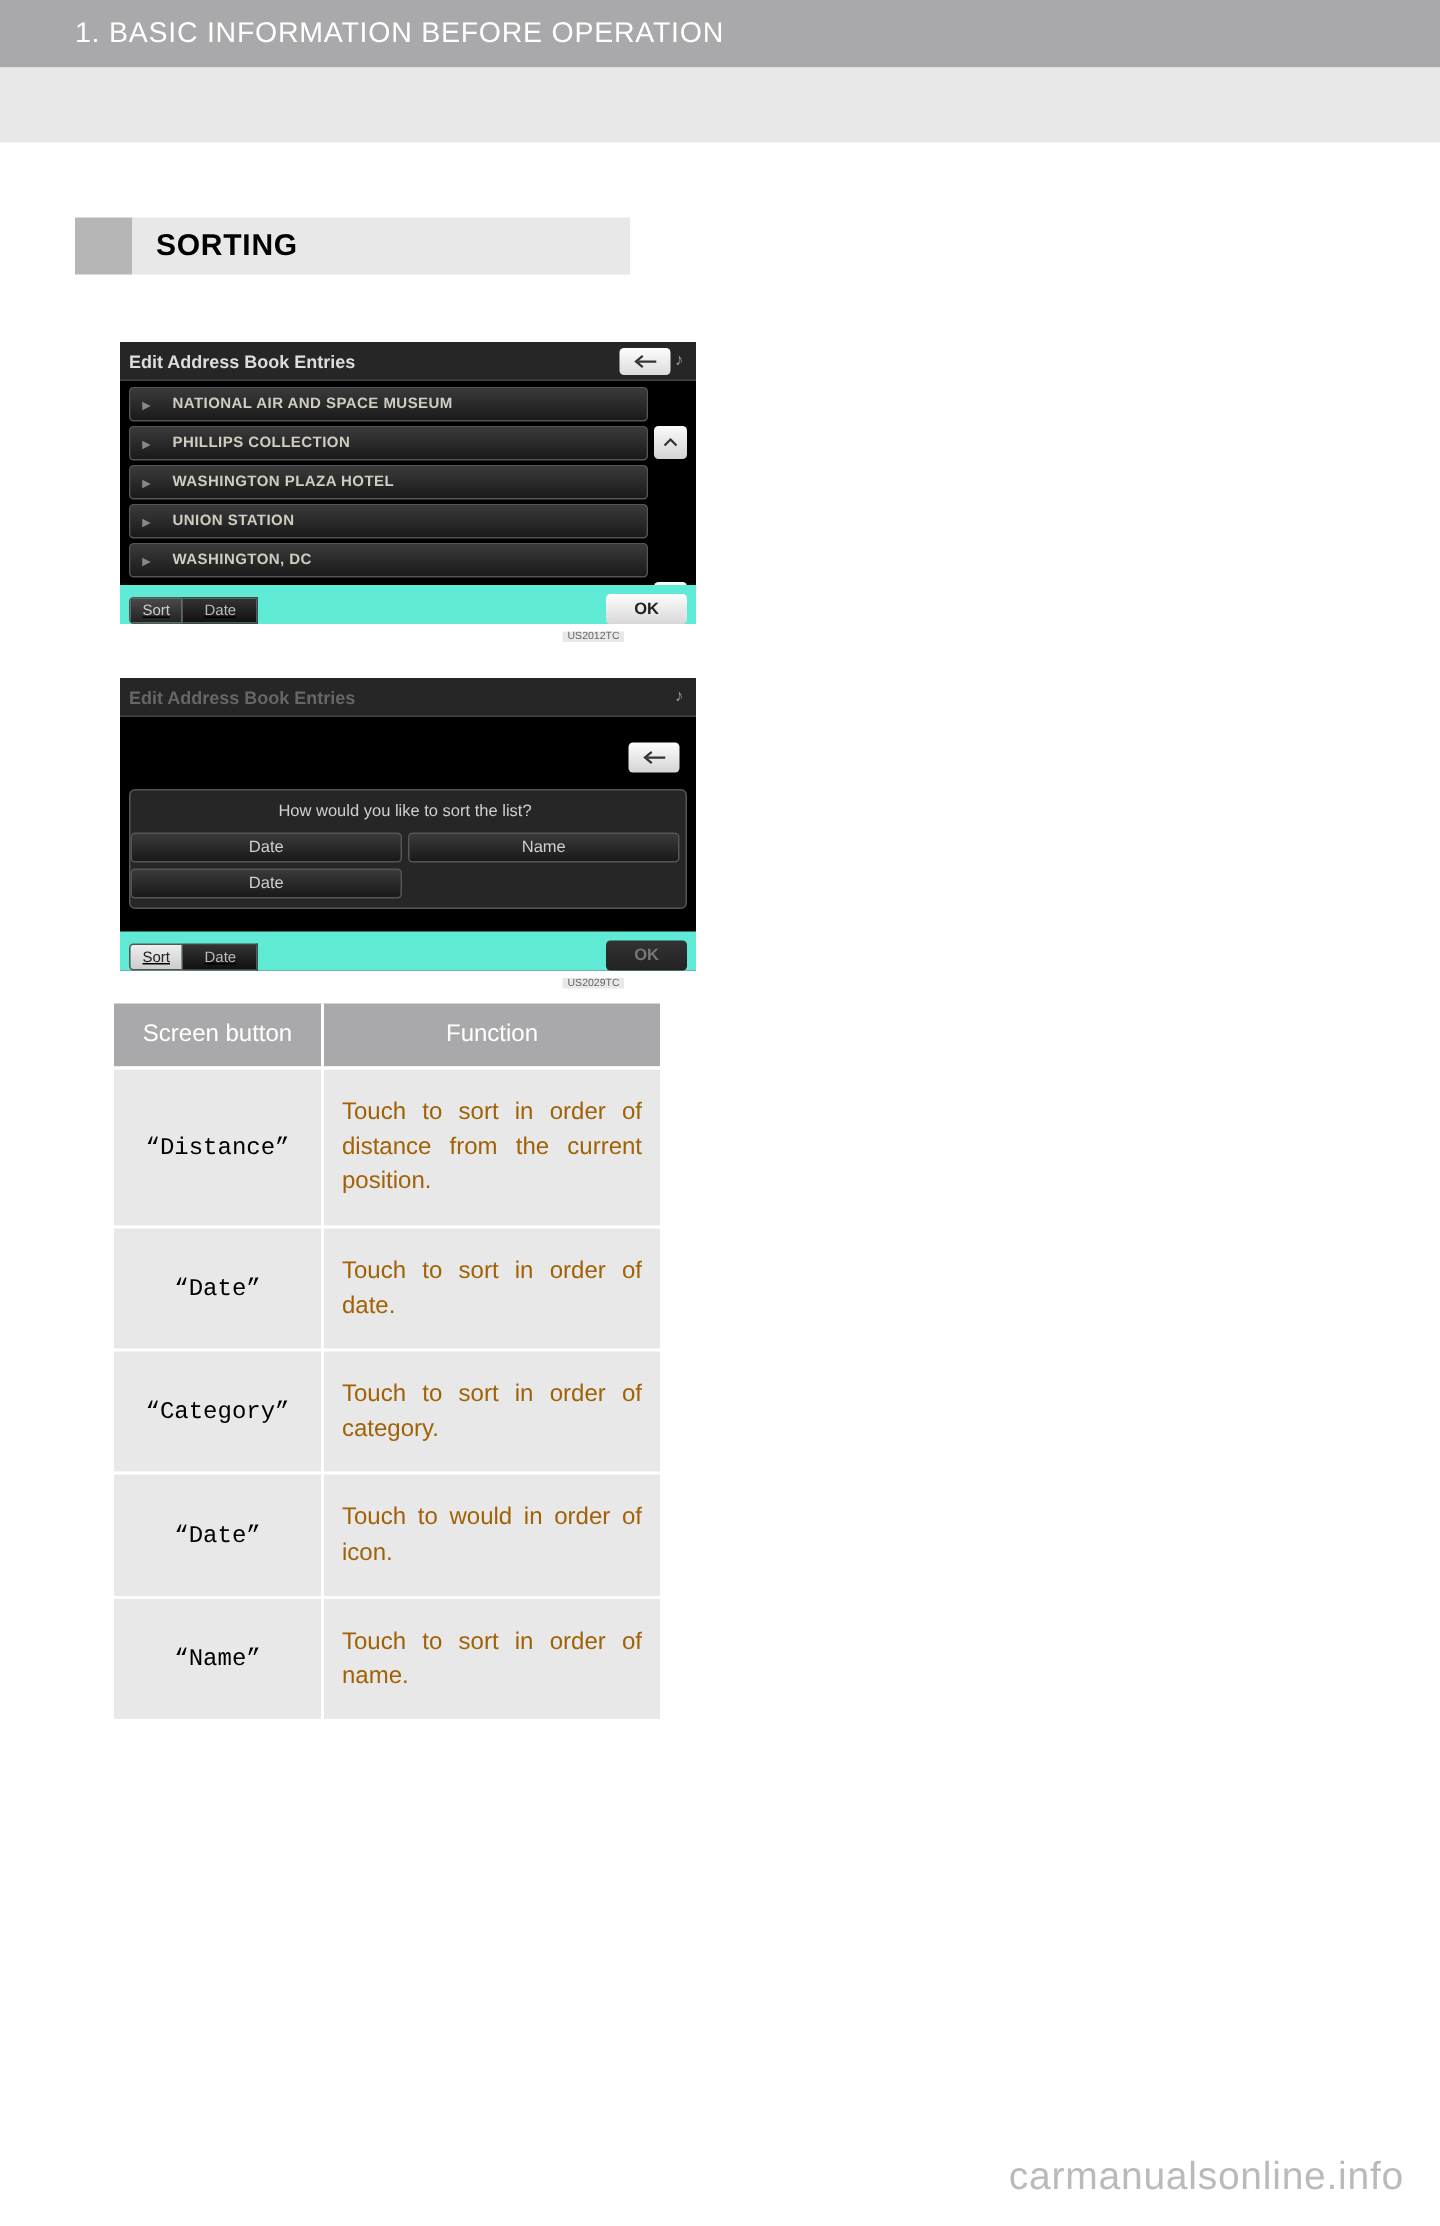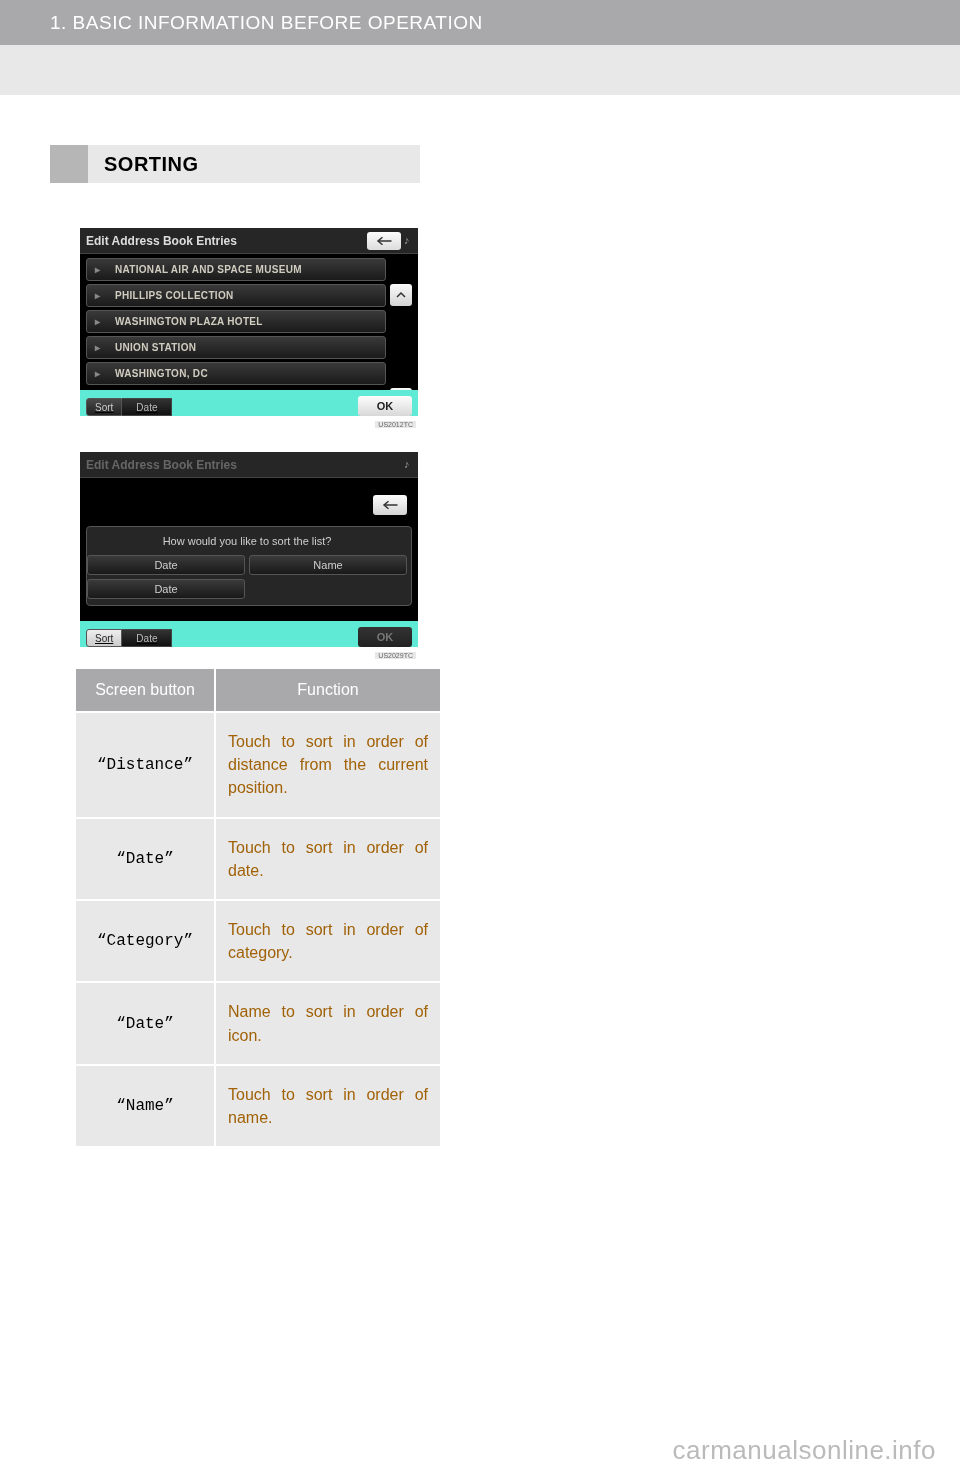--- a/index.html
+++ b/index.html
@@ -48,21 +48,21 @@
       display: flex;
       align-items: center;
       padding-left: 16px;
       font-size: 20px;
       font-weight: bold;
       color: #000;
       letter-spacing: 0.5px;
     }
 
     .screenshot {
-      width: 338px;
+      width: 384px;
       margin: 0 0 20px 30px;
       background: #000;
       position: relative;
     }
     .ss-titlebar {
       height: 26px;
       display: flex;
       align-items: center;
       justify-content: space-between;
       padding: 0 6px;
@@ -400,21 +400,21 @@
     <div class="trow">
       <div class="td1">“Date”</div>
       <div class="td2">Touch to sort in order of date.</div>
     </div>
     <div class="trow">
       <div class="td1">“Category”</div>
       <div class="td2">Touch to sort in order of category.</div>
     </div>
     <div class="trow">
       <div class="td1">“Date”</div>
-      <div class="td2">Name to sort in order of icon.</div>
+      <div class="td2">Touch to would in order of icon.</div>
     </div>
     <div class="trow">
       <div class="td1">“Name”</div>
       <div class="td2">Touch to sort in order of name.</div>
     </div>
   </div>
 
 </div>
 
 <div class="watermark">carmanualsonline.info</div>

